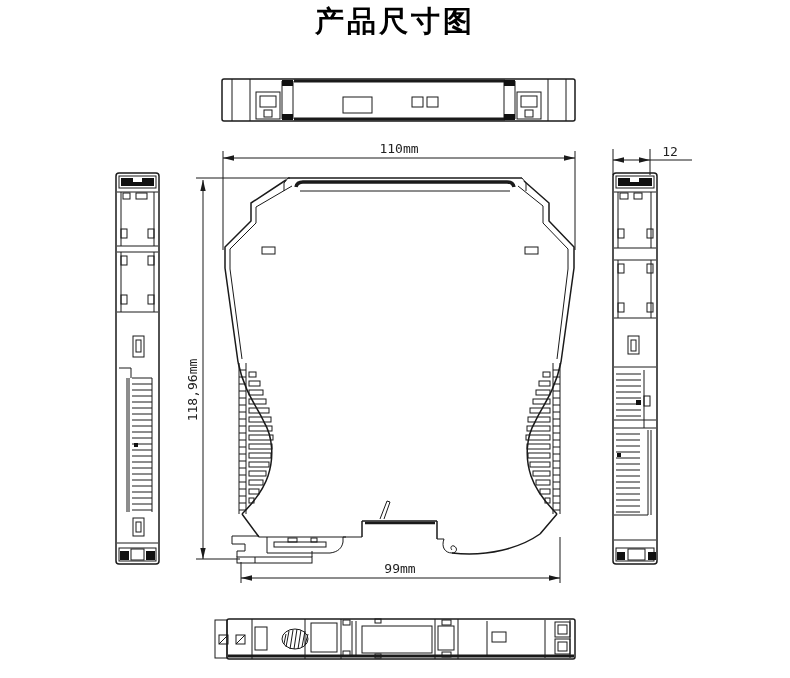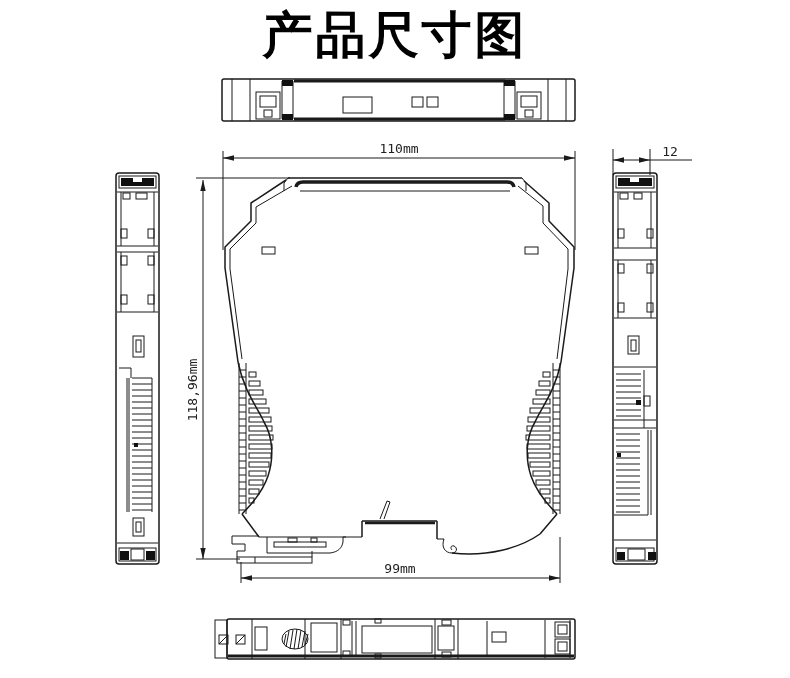--- a/index.html
+++ b/index.html
@@ -1,19 +1,19 @@
 <!DOCTYPE html>
 <html><head>
 <meta charset="utf-8">
 <style>
   html,body{margin:0;padding:0;}
   body{width:790px;height:678px;background:#ffffff;position:relative;overflow:hidden;
        font-family:"Liberation Sans",sans-serif;}
   .title{position:absolute;top:2px;left:0;right:0;text-align:center;
-         font-family:"DejaVu Sans",sans-serif;font-weight:700;font-size:50px;
+         font-family:"DejaVu Sans",sans-serif;font-weight:700;font-size:29px;
          color:#000;letter-spacing:3px;}
   svg{position:absolute;top:0;left:0;}
   svg text{font-family:"DejaVu Sans Mono","Liberation Mono",monospace;font-size:13px;
            fill:#222;stroke:none;}
   .ln{stroke:#1a1a1a;fill:none;stroke-width:1;}
   .t15{stroke-width:1.5;}
   .t25{stroke-width:2.5;}
   .t3{stroke-width:3;}
   .t35{stroke-width:3.5;}
   .f{fill:#111;stroke:none;}

